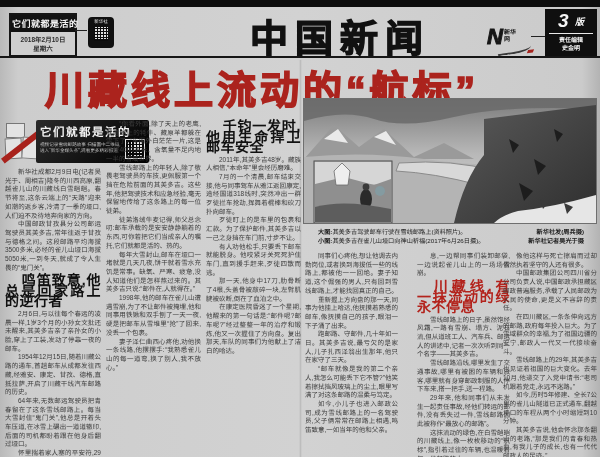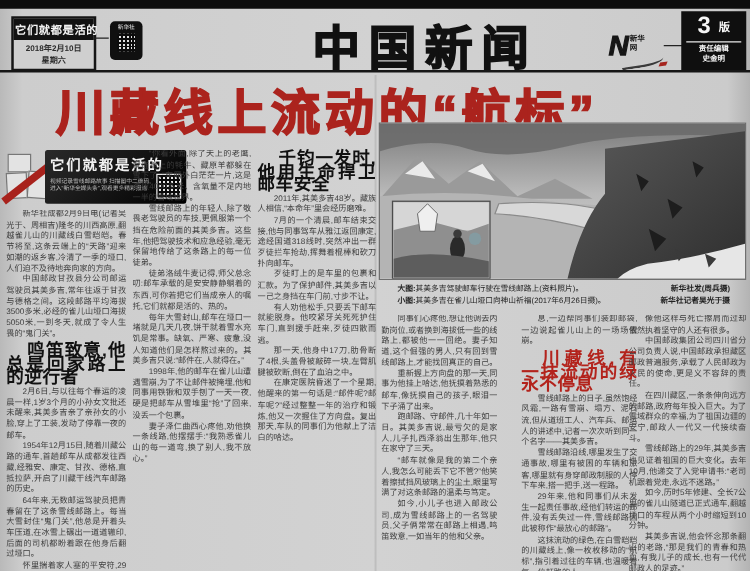--- a/index.html
+++ b/index.html
@@ -28,21 +28,21 @@
     -webkit-text-stroke:1.4px #111;white-space:nowrap;padding-left:40px;}
   .xh-logo{position:absolute;left:487px;top:26px;width:48px;height:26px;color:#161616;}
   .xh-logo .nchar{font-size:22px;font-weight:900;font-style:italic;line-height:22px;float:left;-webkit-text-stroke:1px #161616;}
   .xh-logo .sub{float:left;font-size:6px;font-weight:bold;margin:3px 0 0 1px;line-height:7px;}
   .xh-swoosh{position:absolute;left:10px;top:18px;width:34px;height:8px;border-bottom:2px solid #3a3a3a;
     border-radius:0 0 60% 10%;transform:rotate(-8deg);}
   .xh-swoosh:after{content:"";position:absolute;right:-2px;bottom:-3px;width:6px;height:3px;background:#a5241e;transform:skewX(-30deg);}
   .connector2{position:absolute;left:531px;top:36px;width:15px;height:1px;background:#222;}
   .page-badge{position:absolute;left:545px;top:9px;width:52px;height:47px;background:#0f0f0f;color:#f5f5f5;
     text-align:center;box-sizing:border-box;padding-top:1px;}
-  .page-badge .num-row{border-bottom:1px solid #e9e9e9;margin:0 4px;padding-bottom:1px;}
+  .page-badge .num-row{border-bottom:1px solid #e9e9e9;margin:0 4px;padding-bottom:1px;font-style:italic;}
   .page-badge .num{font-size:19px;font-weight:900;vertical-align:middle;}
   .page-badge .unit{font-size:9px;font-weight:bold;vertical-align:middle;margin-left:2px;}
   .page-badge .editor{font-size:6px;line-height:8px;margin-top:2px;font-weight:bold;}
   .main-rule{position:absolute;left:0;top:56px;width:600px;height:2px;background:#161616;}
 
   
   .headline{position:absolute;left:0;top:59px;width:524px;text-align:center;
     font-size:39px;font-weight:900;color:#ab231d;letter-spacing:4px;white-space:nowrap;
     -webkit-text-stroke:1.6px #ab231d;}
   .subtitle{position:absolute;left:8px;top:103px;width:292px;text-align:center;

